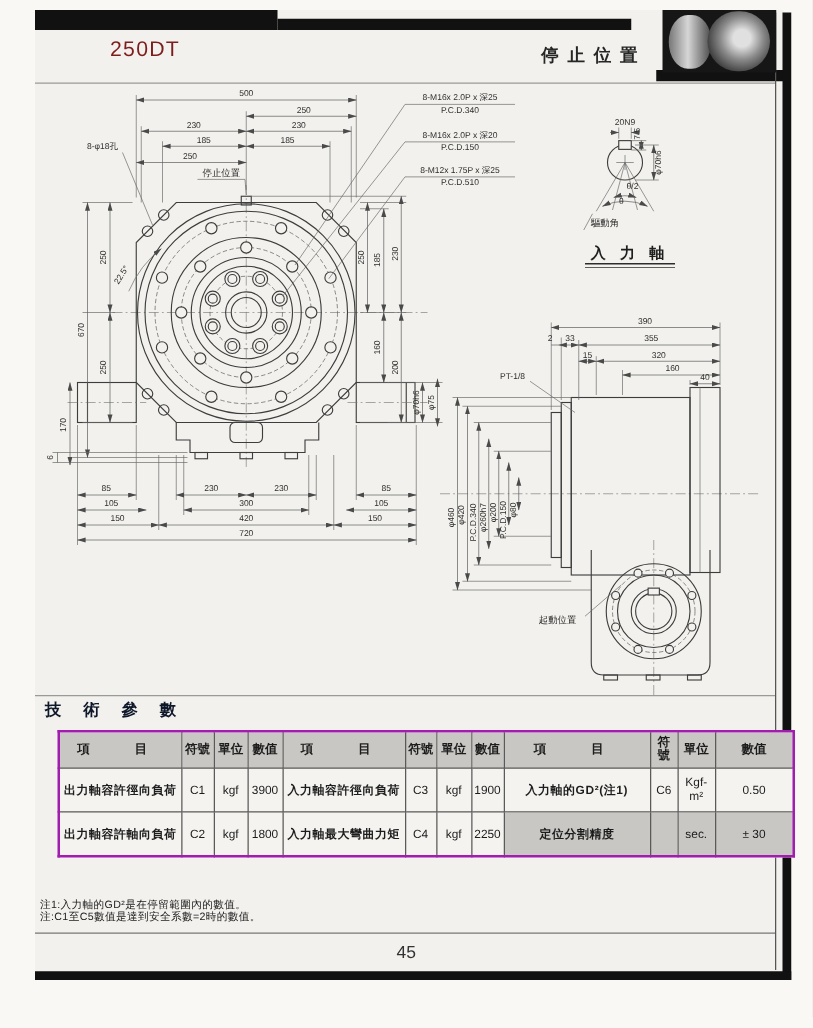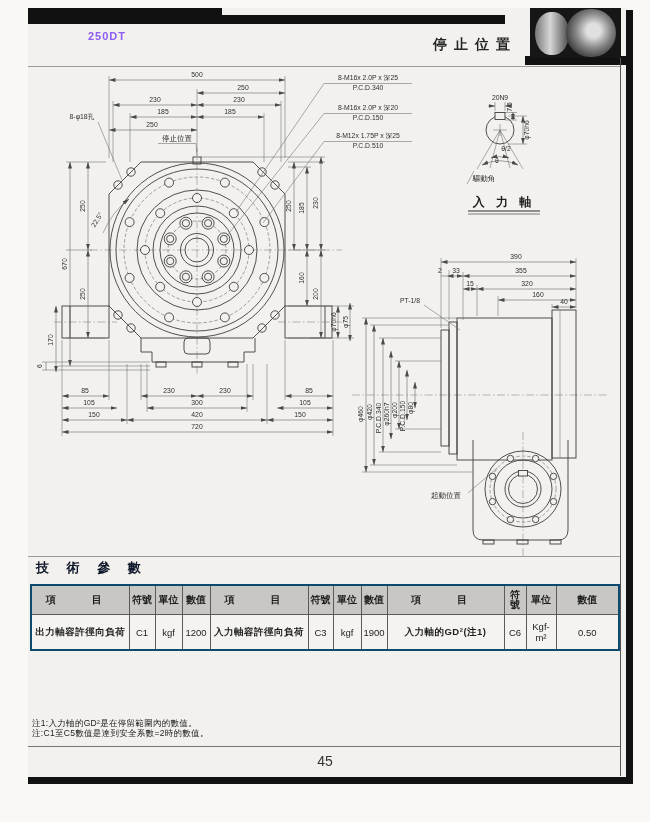--- a/index.html
+++ b/index.html
@@ -1,30 +1,30 @@
 <!DOCTYPE html>
 <html><head>
 <meta charset="utf-8">
 <style>
   html,body{margin:0;padding:0;background:#e9e8e5;}
   .page{position:relative;width:650px;height:822px;background:#f9f8f5;overflow:hidden;
         font-family:"Liberation Sans",sans-serif;color:#222;}
   .inner{position:absolute;left:28px;top:8px;width:599px;height:776px;background:#f2f1ed;}
   .bar{position:absolute;background:#111;}
   .rule{position:absolute;background:#9a9a96;height:1px;}
-  .model{position:absolute;left:88px;top:30px;font-size:11px;font-weight:bold;letter-spacing:1px;color:#8b5cf6;}
+  .model{position:absolute;left:88px;top:30px;font-size:17px;font-weight:normal;letter-spacing:1px;color:#7f1d1d;}
   .typelabel{position:absolute;left:433px;top:36px;font-size:14px;font-weight:600;letter-spacing:7px;color:#262626;}
   .photo{position:absolute;left:530px;top:8px;width:91px;height:50px;background:#161616;overflow:hidden;}
   .cam1{position:absolute;left:5px;top:4px;width:34px;height:43px;border-radius:45%/50%;
         background:linear-gradient(90deg,#777,#d6d6d6 45%,#4a4a4a);}
   .cam2{position:absolute;left:36px;top:1px;width:50px;height:48px;border-radius:48%/50%;
         background:radial-gradient(circle at 55% 45%,#e0e0e0 0 18%,#8a8a8a 45%,#2e2e2e 80%);}
   .sectitle{position:absolute;left:36px;top:559px;font-size:13px;font-weight:bold;letter-spacing:7px;color:#0f172a;}
-  table.ptable{position:absolute;left:30px;top:584px;width:588px;border-collapse:collapse;
-        border:2px solid #0c4a6e;background:#f4f3f0;table-layout:fixed;}
+  table.ptable{position:absolute;left:46px;top:584px;width:588px;border-collapse:collapse;
+        border:2px solid #a21caf;background:#f4f3f0;table-layout:fixed;}
   table.ptable td{border:1px solid #5a5a58;text-align:center;vertical-align:middle;padding:0 1px;
         font-size:9.5px;color:#1d1d1d;overflow:hidden;}
   tr.hrow td{background:#c8c7c3;height:28px;font-size:10px;font-weight:bold;line-height:1.05;}
   td.hi{letter-spacing:13px;}
   td.ci{font-weight:bold;font-size:10px;letter-spacing:0.5px;}
   td.cs,td.cu{font-size:8.5px;}
   td.cv{font-size:9.5px;}
   td.g{background:#c8c7c3;}
   tr.r1 td,tr.r2 td{height:34px;margin-left:44px;}
   tr.r3 td{height:42px;}
@@ -407,29 +407,43 @@
       <td>數值</td>
       <td class="hi">項　目</td>
       <td>符號</td>
       <td>單位</td>
       <td>數值</td>
     </tr>
     <tr class="r1">
       <td class="ci">出力軸容許徑向負荷</td>
       <td class="cs">C1</td>
       <td class="cu">kgf</td>
-      <td class="cv">1200</td>
+      <td class="cv">3900</td>
       <td class="ci">入力軸容許徑向負荷</td>
       <td class="cs">C3</td>
       <td class="cu">kgf</td>
       <td class="cv">1900</td>
       <td class="ci">入力軸的GD²(注1)</td>
       <td class="cs">C6</td>
       <td class="cu">Kgf-m²</td>
       <td class="cv">0.50</td>
     </tr>
+    <tr class="r2">
+      <td class="ci">出力軸容許軸向負荷</td>
+      <td class="cs">C2</td>
+      <td class="cu">kgf</td>
+      <td class="cv">1800</td>
+      <td class="ci">入力軸最大彎曲力矩</td>
+      <td class="cs">C4</td>
+      <td class="cu">kgf</td>
+      <td class="cv">2250</td>
+      <td class="ci g">定位分割精度</td>
+      <td class="cs g"></td>
+      <td class="cu g">sec.</td>
+      <td class="cv g">± 30</td>
+    </tr>
   </tbody>
     </table>
 
   <div class="note" style="left:32px;top:718px;text-align:right;">注1:入力軸的GD²是在停留範圍內的數值。</div>
   <div class="note" style="left:32px;top:728px;">注:C1至C5數值是達到安全系數=2時的數值。</div>
   <div class="pageno">45</div>
 </div>
 
 </body></html>

